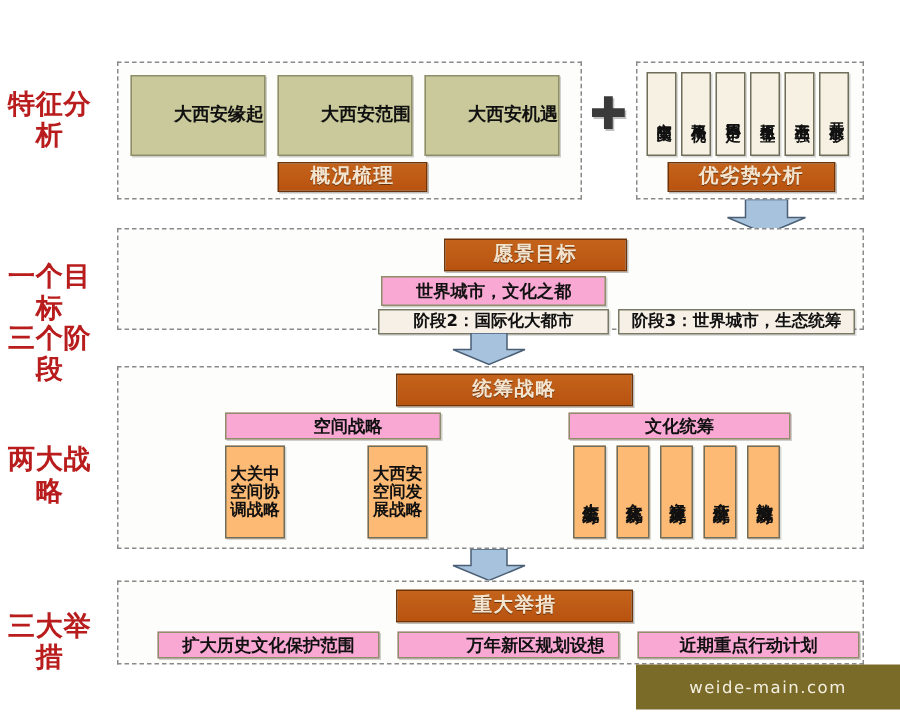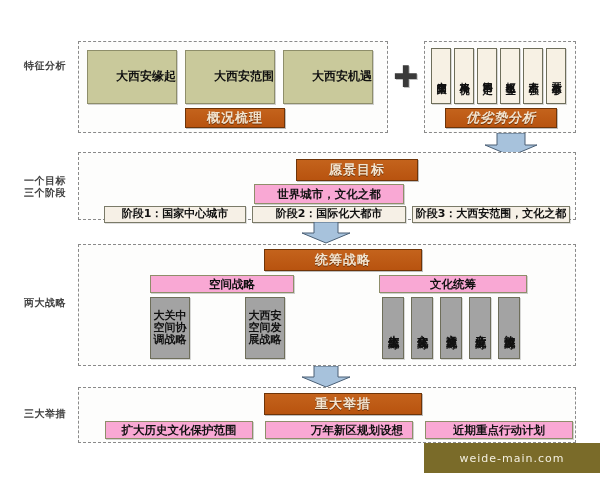--- a/index.html
+++ b/index.html
@@ -9,26 +9,26 @@
     font-family:"DejaVu Sans","Liberation Sans",sans-serif;
     overflow:hidden;
     position:relative;
   }
 
   #canvas{position:relative;width:600px;height:480px;}
 
   
   .row-label{
     position:absolute;
-    left:12px;
+    left:0;
     width:66px;
     text-align:center;
     font-weight:bold;
-    font-size:10px;
-    color:#404040;
+    font-size:18px;
+    color:#b91c1c;
     line-height:1.15;
     letter-spacing:0.5px;
   }
 
   
   .panel{
     position:absolute;
     border:1px dashed #8a8a8a;
     background:#fdfdfc;
     box-sizing:border-box;
@@ -68,21 +68,21 @@
     border:1px solid #6e3408;
     color:#f3e4cf;
     font-size:13px;
     text-shadow:0 1px 0 rgba(0,0,0,.45);
     box-shadow:1px 1px 0 rgba(0,0,0,.25);
     letter-spacing:1px;
   }
 
   
   .cream{
-    background:#a3a3a3;
+    background:#fdba74;
     border:1px solid #6e6e5a;
     font-size:11px;
     box-shadow:1px 1px 0 rgba(0,0,0,.15);
   }
   .cream-sm{
     background:#f7f1e4;
     border:1px solid #6e6e5a;
     font-size:10px;
     box-shadow:1px 1px 0 rgba(0,0,0,.15);
   }
@@ -184,49 +184,46 @@
     <div class="box cream-sm vert" style="left:75px;top:6px;width:20px;height:56px;">
       <span>枢纽不显</span>
     </div>
     <div class="box cream-sm vert" style="left:98px;top:6px;width:20px;height:56px;">
       <span>产业不强</span>
     </div>
     <div class="box cream-sm vert" style="left:121px;top:6px;width:20px;height:56px;">
       <span>开放不够</span>
     </div>
 
-    <div class="box orange" style="left:20px;top:66px;width:112px;height:20px;font-style:italic;">
+    <div class="box orange" style="left:20px;top:66px;width:112px;height:20px;">
       <span>优劣势分析</span>
     </div>
   </div>
 
   <div class="arrow" style="left:483px;top:133px;">
     <svg width="56" height="24" viewBox="0 0 56 24">
       <polygon points="14,0 42,0 42,12 54,12 28,23 2,12 14,12" fill="#a7c2dc" stroke="#4a5f75" stroke-width="1"></polygon>
     </svg>
   </div>
 
   <div class="panel" style="left:78px;top:152px;width:498px;height:68px;">
 
     <div class="box orange" style="left:189px;top:6px;width:122px;height:22px;margin-left:28px;">
       <span>愿景目标</span>
     </div>
 
     <div class="box sage-hdr" style="left:175px;top:31px;width:150px;height:20px;">
       <span>世界城市，文化之都</span>
     </div>
 
-    <div class="box bone" style="left:25px;top:53px;width:142px;height:17px;">
-      <span>阶段1：国家中心城市</span>
-    </div>
     <div class="box bone" style="left:173px;top:53px;width:154px;height:17px;">
       <span>阶段2：国际化大都市</span>
     </div>
     <div class="box bone" style="left:333px;top:53px;width:158px;height:17px;">
-      <span>阶段3：大西安范围，文化之都</span>
+      <span>阶段3：世界城市，生态统筹</span>
     </div>
   </div>
 
   <div class="arrow" style="left:300px;top:222px;">
     <svg width="52" height="22" viewBox="0 0 52 22">
       <polygon points="14,0 38,0 38,11 50,11 26,21 2,11 14,11" fill="#a7c2dc" stroke="#4a5f75" stroke-width="1"></polygon>
     </svg>
   </div>
 
   <div class="panel" style="left:78px;top:244px;width:498px;height:122px;">

